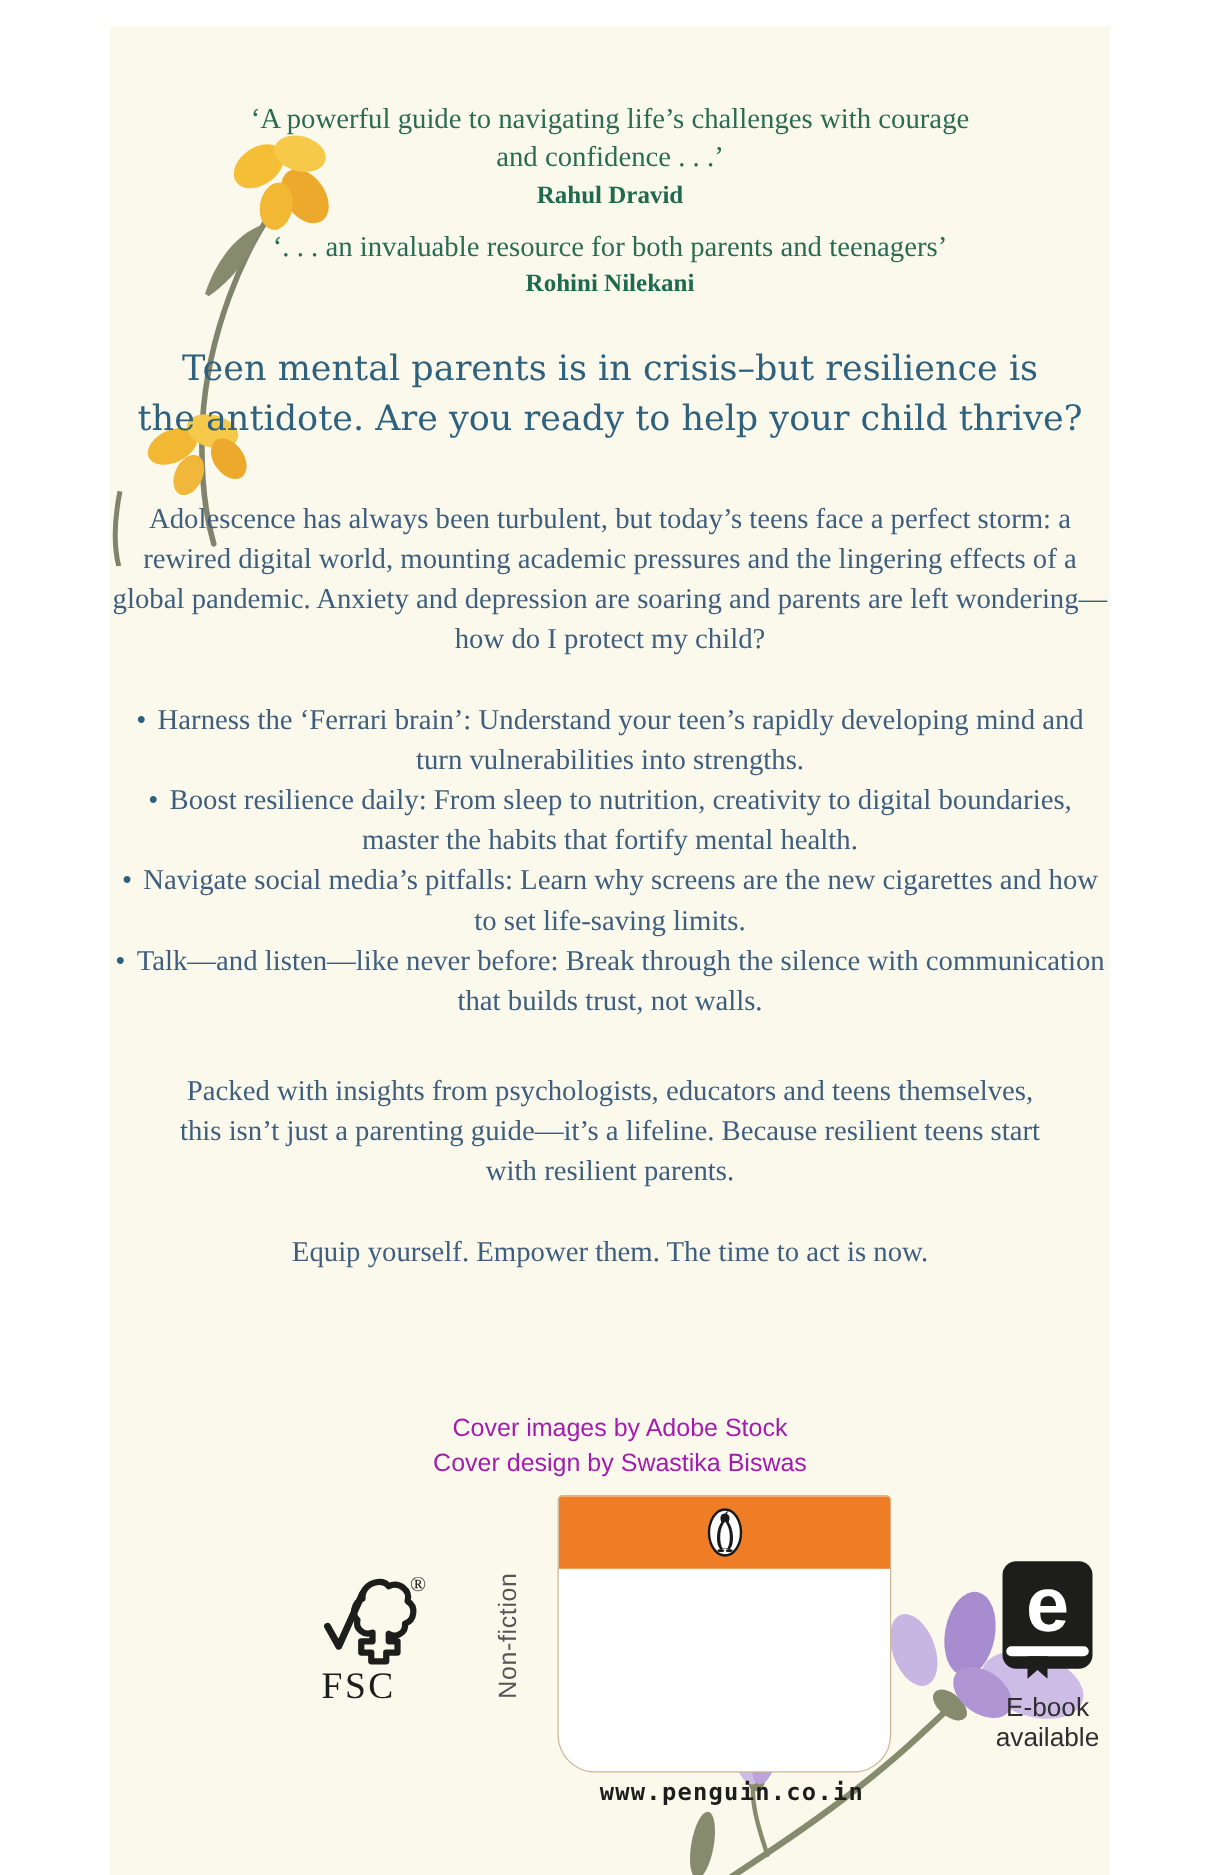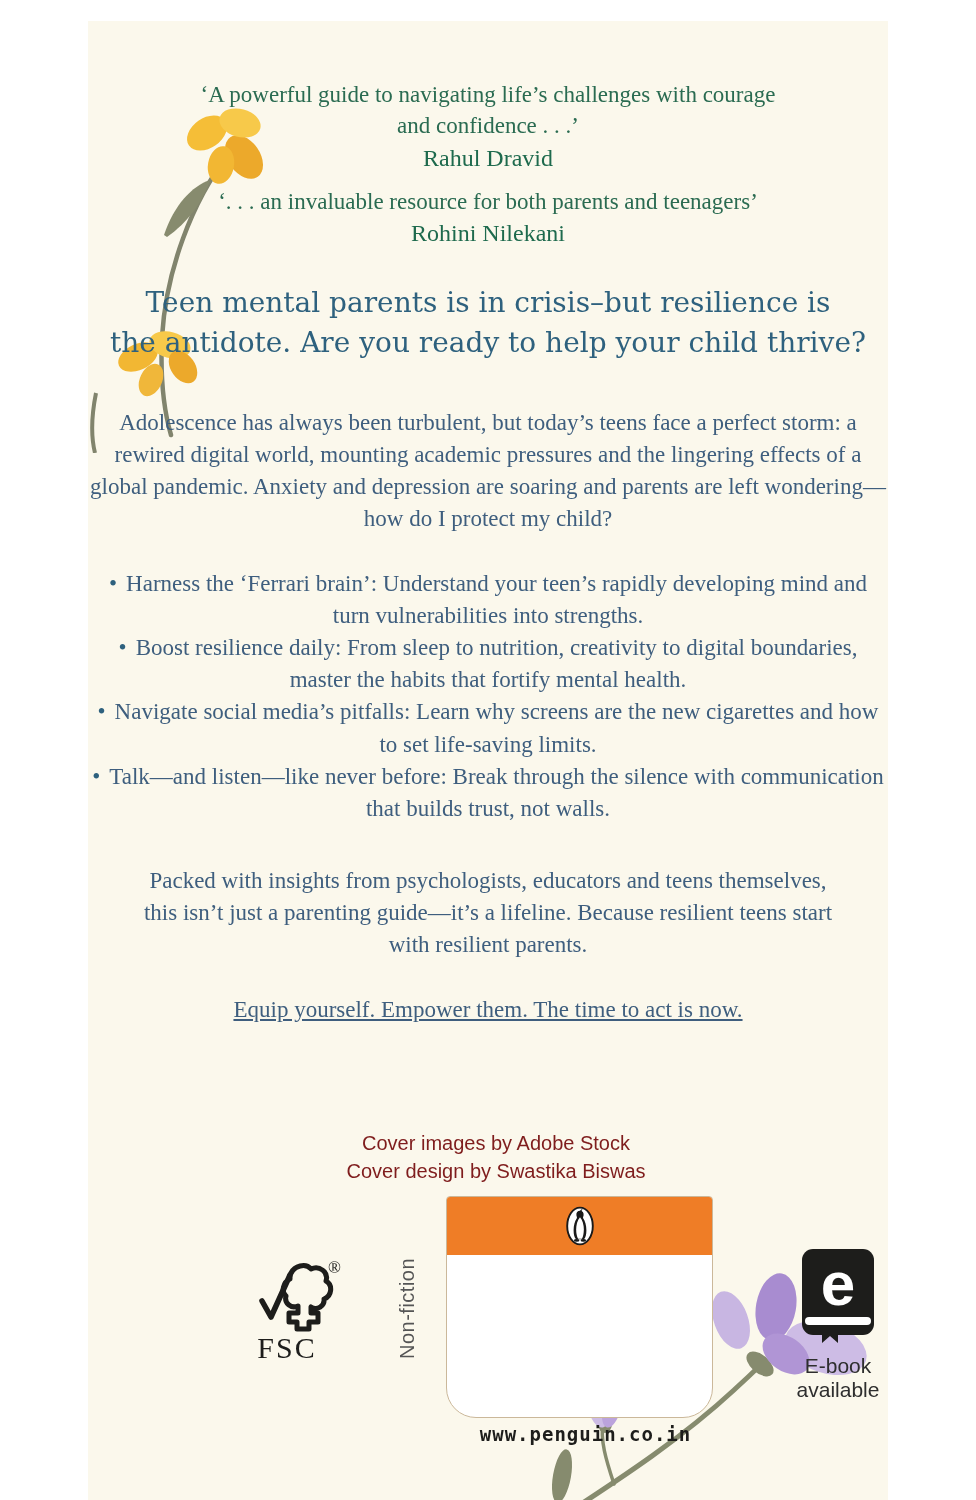--- a/index.html
+++ b/index.html
@@ -19,49 +19,49 @@
   
   .content { position:relative; padding-top:58px; text-align:center; }
   .quote-block { margin:0 auto 14px auto; }
   .quote-text {
     max-width:600px; margin:0 auto;
     font-size:23px; line-height:1.36; color:#2A6B51;
   }
   .quote-text.wide { max-width:820px; }
   .quote-author {
     margin-top:3px;
-    font-size:24px; font-weight:normal; color:#1E6A4D;
+    font-size:20px; font-weight:bold; color:#1E6A4D;
   }
   .quote-block.second { margin-bottom:36px; }
   .headline {
     max-width:840px; margin:0 auto 44px auto;
     font-family:"DejaVu Serif", serif;
     font-size:28px; line-height:1.43; color:#2E617E;
     font-weight:normal;
   }
   .para {
     margin:0 auto 32px auto;
     font-size:23px; line-height:1.4; color:#3E5E7E;
   }
   .para.p1 { max-width:800px; }
   .para.p2 { max-width:790px; margin-bottom:30px; }
   .para.p3 { max-width:700px; margin-bottom:32px; }
-  .para.closing { max-width:800px; margin-bottom:0;text-decoration:underline; }
+  .para.closing { max-width:800px; margin-bottom:0; }
   .bullets { max-width:810px; margin:0 auto 40px auto; }
   .bullet-item {
     font-size:23px; line-height:1.4; color:#3E5E7E;
     text-align:center;
   }
   .bullet-dot { color:#2E617E; margin-right:9px; }
   
   .credits {
     position:absolute; left:0; right:0; top:1108px;
     text-align:center;
     font-family:"Liberation Sans", sans-serif;
-    font-size:20px; line-height:1.4; color:#7f1d1d;padding-left:16px;
+    font-size:20px; line-height:1.4; color:#a21caf;padding-left:16px;
   }
   
   .fsc-badge { position:absolute; left:166px; top:1234px; }
   .penguin-box {
     position:absolute; left:358px; top:1175px;
     width:267px; height:222px;
     background:#ffffff;
     border:1px solid #CDB econ;
     border:1px solid #CBB89A;
     border-radius:4px 4px 30px 30px;

